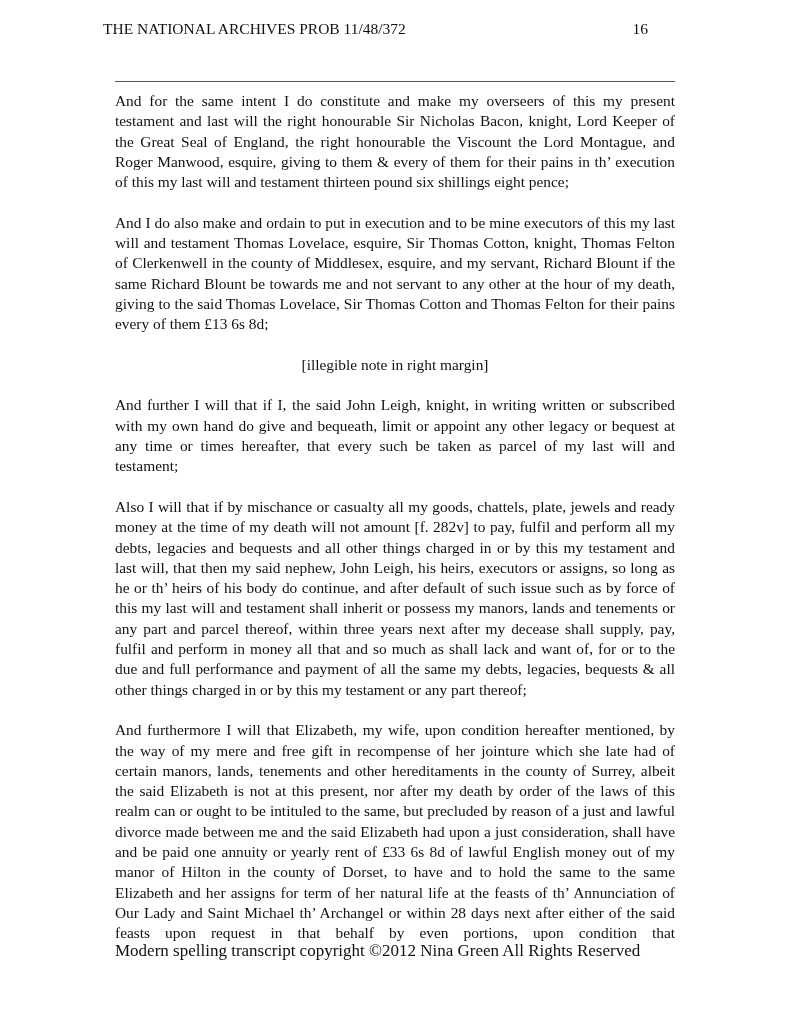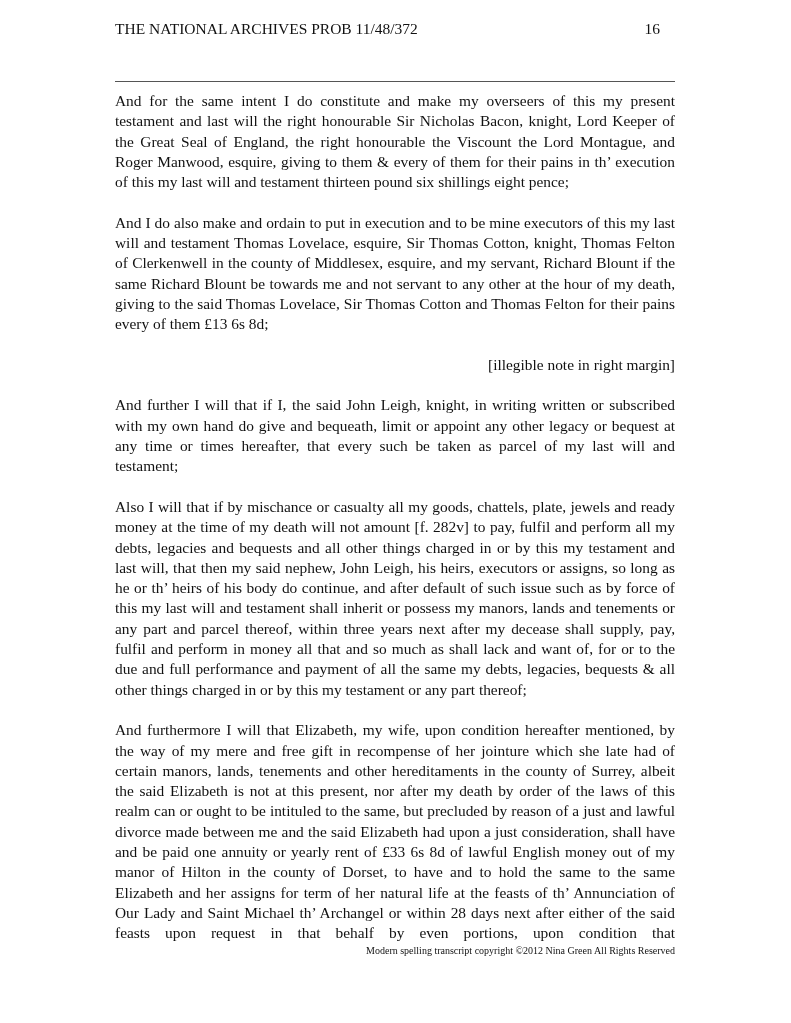--- a/index.html
+++ b/index.html
@@ -10,21 +10,21 @@
     body {
       width: 791px;
       height: 1023px;
       position: relative;
       overflow: hidden;
       font-family: "Liberation Serif", serif;
       color: #111111;
     }
     .page-header {
       position: absolute;
-      left: 115px;
+      left: 103px;
       top: 20px;
       width: 545px;
       font-size: 15.5px;
       line-height: 18px;
       display: flex;
       justify-content: space-between;
     }
     .header-rule {
       position: absolute;
       left: 115px;
@@ -43,42 +43,41 @@
     }
     .body-text p {
       margin: 0 0 20.3px 0;
       text-align: justify;
     }
     .footer {
       position: absolute;
       left: 115px;
       top: 941px;
       width: 560px;
-      font-size: 10px;
+      font-size: 17px;
       line-height: 20px;
-      text-align: right;
     }
     .footer div {
       white-space: nowrap;
     }
   </style>
 </head>
 <body>
 
 <div class="page-header">
   <span>THE NATIONAL ARCHIVES PROB 11/48/372</span>
   <span>16</span>
 </div>
 
 <div class="header-rule"></div>
 
 <div class="body-text">
   <p>And for the same intent I do constitute and make my overseers of this my present testament and last will the right honourable Sir Nicholas Bacon, knight, Lord Keeper of the Great Seal of England, the right honourable the Viscount the Lord Montague, and Roger Manwood, esquire, giving to them &amp; every of them for their pains in th’ execution of this my last will and testament thirteen pound six shillings eight pence;</p>
   <p>And I do also make and ordain to put in execution and to be mine executors of this my last will and testament Thomas Lovelace, esquire, Sir Thomas Cotton, knight, Thomas Felton of Clerkenwell in the county of Middlesex, esquire, and my servant, Richard Blount if the same Richard Blount be towards me and not servant to any other at the hour of my death, giving to the said Thomas Lovelace, Sir Thomas Cotton and Thomas Felton for their pains every of them £13 6s 8d;</p>
-  <p style="text-align:right;">[illegible note in right margin]</p>
+  <p style="text-align:center;">[illegible note in right margin]</p>
   <p>And further I will that if I, the said John Leigh, knight, in writing written or subscribed with my own hand do give and bequeath, limit or appoint any other legacy or bequest at any time or times hereafter, that every such be taken as parcel of my last will and testament;</p>
   <p>Also I will that if by mischance or casualty all my goods, chattels, plate, jewels and ready money at the time of my death will not amount [f. 282v] to pay, fulfil and perform all my debts, legacies and bequests and all other things charged in or by this my testament and last will, that then my said nephew, John Leigh, his heirs, executors or assigns, so long as he or th’ heirs of his body do continue, and after default of such issue such as by force of this my last will and testament shall inherit or possess my manors, lands and tenements or any part and parcel thereof, within three years next after my decease shall supply, pay, fulfil and perform in money all that and so much as shall lack and want of, for or to the due and full performance and payment of all the same my debts, legacies, bequests &amp; all other things charged in or by this my testament or any part thereof;</p>
   <p style="text-align-last:justify;">And furthermore I will that Elizabeth, my wife, upon condition hereafter mentioned, by the way of my mere and free gift in recompense of her jointure which she late had of certain manors, lands, tenements and other hereditaments in the county of Surrey, albeit the said Elizabeth is not at this present, nor after my death by order of the laws of this realm can or ought to be intituled to the same, but precluded by reason of a just and lawful divorce made between me and the said Elizabeth had upon a just consideration, shall have and be paid one annuity or yearly rent of  £33 6s 8d of lawful English money out of my manor of Hilton in the county of Dorset, to have and to hold the same to the same Elizabeth and her assigns for term of her natural life at the feasts of th’ Annunciation of Our Lady and Saint Michael th’ Archangel or within 28 days next after either of the said feasts upon request in that behalf by even portions, upon condition that</p>
 </div>
 
 <div class="footer">
   <div>Modern spelling transcript copyright ©2012 Nina Green All Rights Reserved</div>
 </div>
 
 </body></html>

